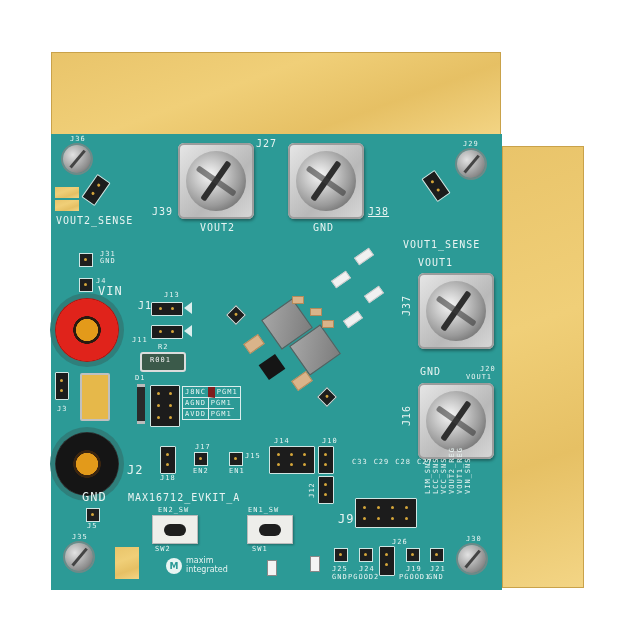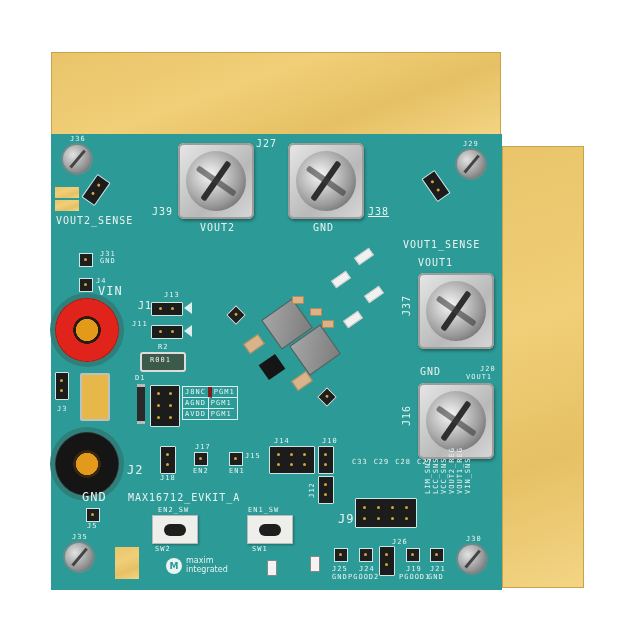--- a/index.html
+++ b/index.html
@@ -138,21 +138,21 @@
   </div>
 <div class="abs silk silk-s" style="left:87px;top:522px;">J5</div>
 
 <div class="abs silk silk-s" style="left:164px;top:291px;">J13</div>
 <div class="abs header" style="left:151px;top:302px;width:30px;height:12px;">
   <span class="pin" style="left:7px;top:4px;"></span>
     <span class="pin" style="left:19px;top:4px;"></span>
 </div>
 <div class="abs tri" style="left:184px;top:302px;border-width:6px 8px 6px 0;border-color:transparent #dceeed transparent transparent;"></div>
 
-<div class="abs silk silk-s" style="left:132px;top:320px;">J11</div>
+<div class="abs silk silk-s" style="left:132px;top:336px;">J11</div>
 <div class="abs header" style="left:151px;top:325px;width:30px;height:12px;">
   <span class="pin" style="left:7px;top:4px;"></span>
     <span class="pin" style="left:19px;top:4px;"></span>
 </div>
 <div class="abs tri" style="left:184px;top:325px;border-width:6px 8px 6px 0;border-color:transparent #dceeed transparent transparent;"></div>
 
 <div class="abs silk silk-s" style="left:158px;top:343px;">R2</div>
 <div class="abs" style="left:140px;top:352px;width:42px;height:16px;background:#3b5a4a;border:2px solid #dcdcdc;border-radius:3px;"></div>
 <div class="abs silk silk-s" style="left:150px;top:356px;color:#f2f2f2;">R001</div>
 
@@ -161,21 +161,21 @@
 <div class="abs header" style="left:150px;top:385px;width:28px;height:40px;">
   <span class="pin" style="left:6px;top:6px;"></span>
     <span class="pin" style="left:18px;top:6px;"></span>
   <span class="pin" style="left:6px;top:18px;"></span>
     <span class="pin" style="left:18px;top:18px;"></span>
   <span class="pin" style="left:6px;top:30px;"></span>
     <span class="pin" style="left:18px;top:30px;"></span>
 </div>
 <div class="abs" style="left:182px;top:386px;border:1px solid #dceeed;">
   <div style="display:flex;">
-    <div class="silk silk-s" style="padding:1px 2px;border-right:4px solid #7f1d1d;border-bottom:1px solid #dceeed;">J8NC</div>
+    <div class="silk silk-s" style="padding:1px 2px;border-right:7px solid #7f1d1d;border-bottom:1px solid #dceeed;">J8NC</div>
     <div class="silk silk-s" style="padding:1px 2px;border-bottom:1px solid #dceeed;">PGM1</div>
   </div>
   <div style="display:flex;">
     <div class="silk silk-s" style="padding:1px 2px;border-right:1px solid #dceeed;border-bottom:1px solid #dceeed;">AGND</div>
     <div class="silk silk-s" style="padding:1px 2px;border-bottom:1px solid #dceeed;">PGM1</div>
   </div>
   <div style="display:flex;">
     <div class="silk silk-s" style="padding:1px 2px;border-right:1px solid #dceeed;">AVDD</div>
     <div class="silk silk-s" style="padding:1px 2px;">PGM1</div>
   </div>

